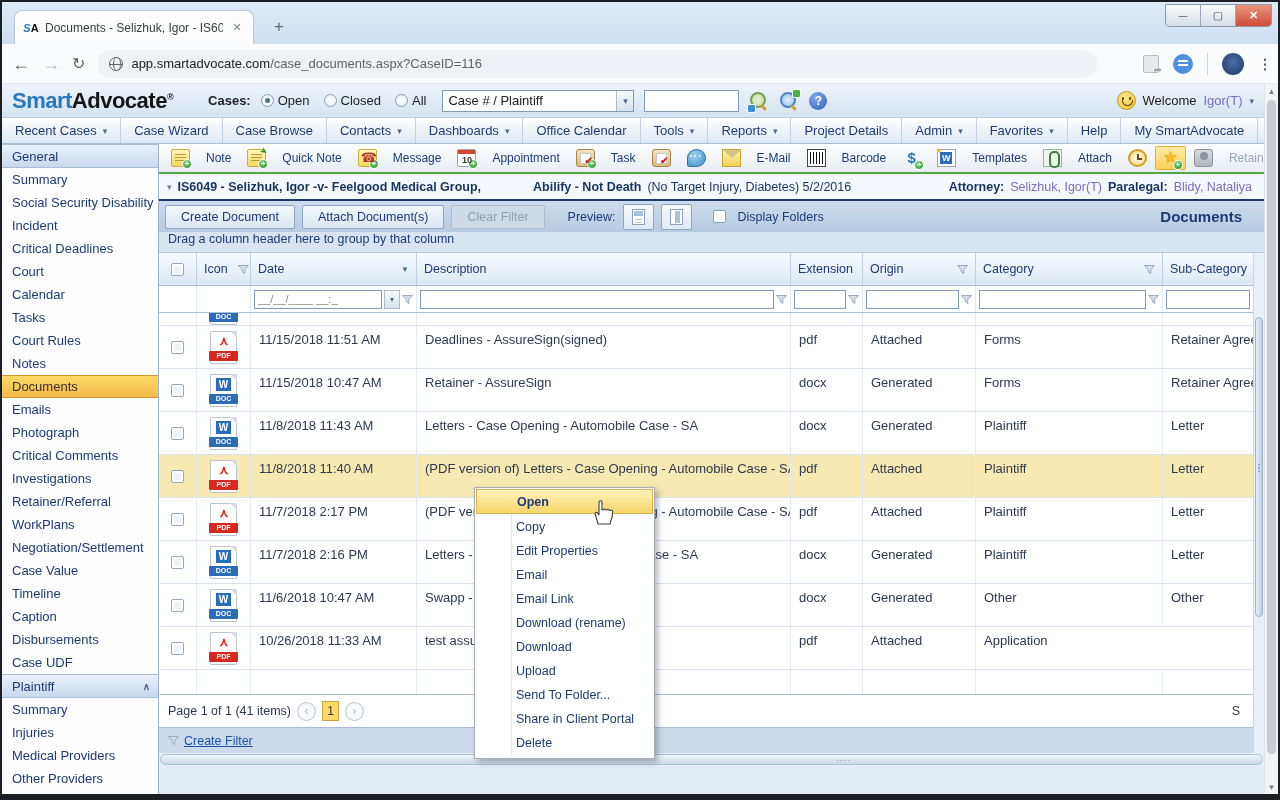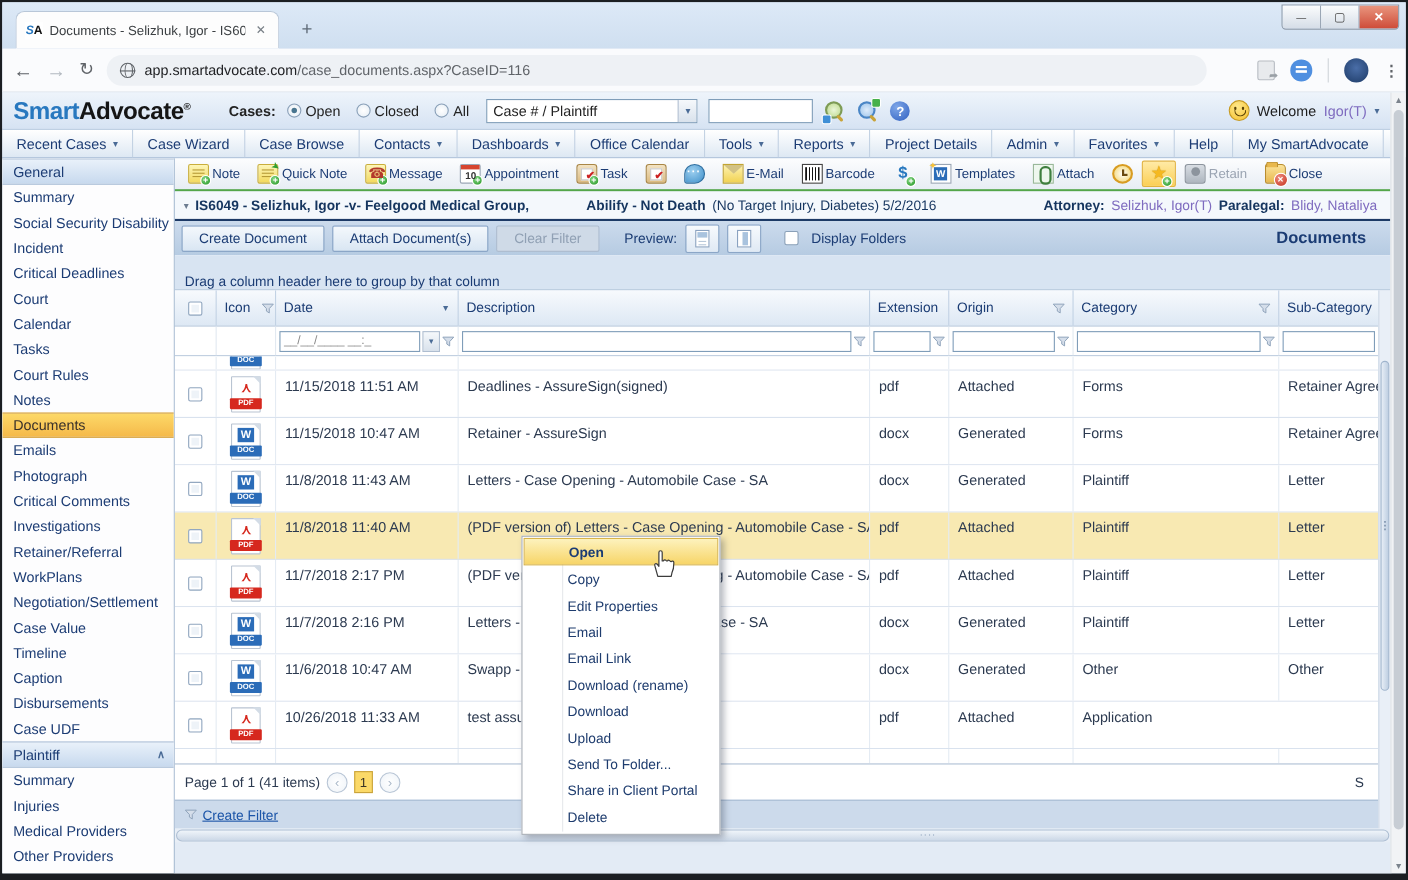--- a/index.html
+++ b/index.html
@@ -87,21 +87,21 @@
   .side-item{height:23px;display:flex;align-items:center;padding-left:10px;padding-right:8px;font-size:13px;color:#1c3c74;white-space:nowrap;overflow:hidden}
   .side-item.hdr{background:linear-gradient(#e9f1fa,#c7d9ee);border-top:1px solid #a9bdd6;border-bottom:1px solid #a9bdd6;height:24px;justify-content:space-between}
   .side-item.hdr::after{content:"";font-size:10px;color:#4a6b96}
   .side-item.up::after{content:"∧";font-weight:bold}
   .side-item.sel{background:linear-gradient(#fdd968,#f5b94a);border-top:1px solid #d39a2b;border-bottom:1px solid #d39a2b;color:#38302a}
 
   .content{flex:1;display:flex;flex-direction:column;min-width:0;background:#e3ebf5}
 
   
   .toolbar{height:30px;background:linear-gradient(#fcfdfe,#e7edf4);border-bottom:2px solid #53a649;display:flex;align-items:center;padding:0 4px;flex:none}
-  .tool{display:flex;align-items:center;gap:3px;font-size:12px;color:#1c3c74;padding:2px 8px;white-space:nowrap}
+  .tool{display:flex;align-items:center;gap:16px;font-size:12px;color:#1c3c74;padding:2px 8px;white-space:nowrap}
   .tool.hl{background:linear-gradient(#ffeaa6,#fbcf55);border:1px solid #e2b23e;border-radius:2px;padding:2px 5px}
   .tool.dis{color:#9aa4b2}
   .ticon{width:19px;height:18px;position:relative;flex:none}
   .plusb{position:absolute;right:-3px;bottom:-3px;width:10px;height:10px;border-radius:50%;background:radial-gradient(circle at 35% 30%,#7ed47e,#259525);border:1px solid #fff;color:#fff;font-size:8px;font-weight:bold;line-height:8px;text-align:center}
   .plusb::after{content:"+"}
   .i-note,.i-qnote,.i-msg{background:linear-gradient(#fdf6b8,#f3d95e);border:1px solid #c9ae3c;border-radius:2px}
   .i-note::before,.i-qnote::before{content:"";position:absolute;left:3px;right:3px;top:4px;height:1px;background:#b79b37;box-shadow:0 3px 0 #b79b37,0 6px 0 #b79b37}
   .i-qnote::after{content:"➤";position:absolute;right:-2px;top:-4px;color:#2f9e2f;font-size:9px;transform:rotate(35deg)}
   .i-msg::after{content:"☎";position:absolute;left:2px;top:0;color:#b3392c;font-size:13px}
   .i-appt{background:#fff;border:1px solid #9aa6b5;border-radius:2px}
@@ -151,21 +151,21 @@
   .pv{width:13px;height:16px;background:#fff;border:1px solid #8aa2c0;position:relative}
   .pv.h::before{content:"";position:absolute;left:1px;right:1px;top:1px;height:5px;background:#a9c3de}
   .pv.h::after{content:"";position:absolute;left:2px;right:2px;top:9px;height:1px;background:#b9c9da;box-shadow:0 3px 0 #b9c9da}
   .pv.v::before{content:"";position:absolute;left:4px;top:1px;bottom:1px;width:5px;background:#a9c3de}
   .chk{width:13px;height:13px;background:#fff;border:1px solid #8aa0b8;border-radius:2px;margin-left:14px;flex:none}
   .chk-label{font-size:12.5px;color:#1b3c74;margin-left:5px}
   .docs-title{margin-left:auto;margin-right:16px;font-weight:bold;font-size:15px;color:#1b3c74}
 
   
   .grid{flex:1;display:flex;flex-direction:column;background:#fff;min-height:0}
-  .group-panel{height:32px;background:#d8e4f2;border-bottom:1px solid #b4c6da;display:flex;align-items:flex-end;padding:0 9px;font-size:12.5px;color:#1b3c74;flex:none}
+  .group-panel{height:21px;background:#d8e4f2;border-bottom:1px solid #b4c6da;display:flex;align-items:flex-start;padding:0 9px;font-size:12.5px;color:#1b3c74;flex:none}
   .grid-mid{flex:1;position:relative;min-height:0}
   .grid-cols{position:absolute;left:0;top:0;bottom:0;right:11px;display:flex;flex-direction:column}
   .vscroll{position:absolute;right:0;top:0;bottom:0;width:11px;background:#e9eff7;border-left:1px solid #ccd8e6}
   .vthumb{position:absolute;left:1px;right:1px;top:64px;height:300px;background:linear-gradient(90deg,#e7eef6,#bfcfe2);border:1px solid #9fb4cc;border-radius:4px}
   .vthumb::after{content:"⋮";position:absolute;left:50%;top:50%;transform:translate(-50%,-50%);color:#7d93ad;font-size:10px;font-weight:bold}
 
   .hdr-row{display:flex;height:33px;background:linear-gradient(#f7fafd,#dde8f4);border-bottom:1px solid #a9bdd4;flex:none}
   .hdr-cell{display:flex;align-items:center;gap:5px;padding:0 7px;font-size:12.5px;color:#1b3c74;border-right:1px solid #c2d2e4;overflow:hidden;white-space:nowrap}
   .hdr-cell .spring{flex:1}
   .sortglyph{color:#4a6b96;font-size:8px}.sortglyph::after{content:"▼"}

